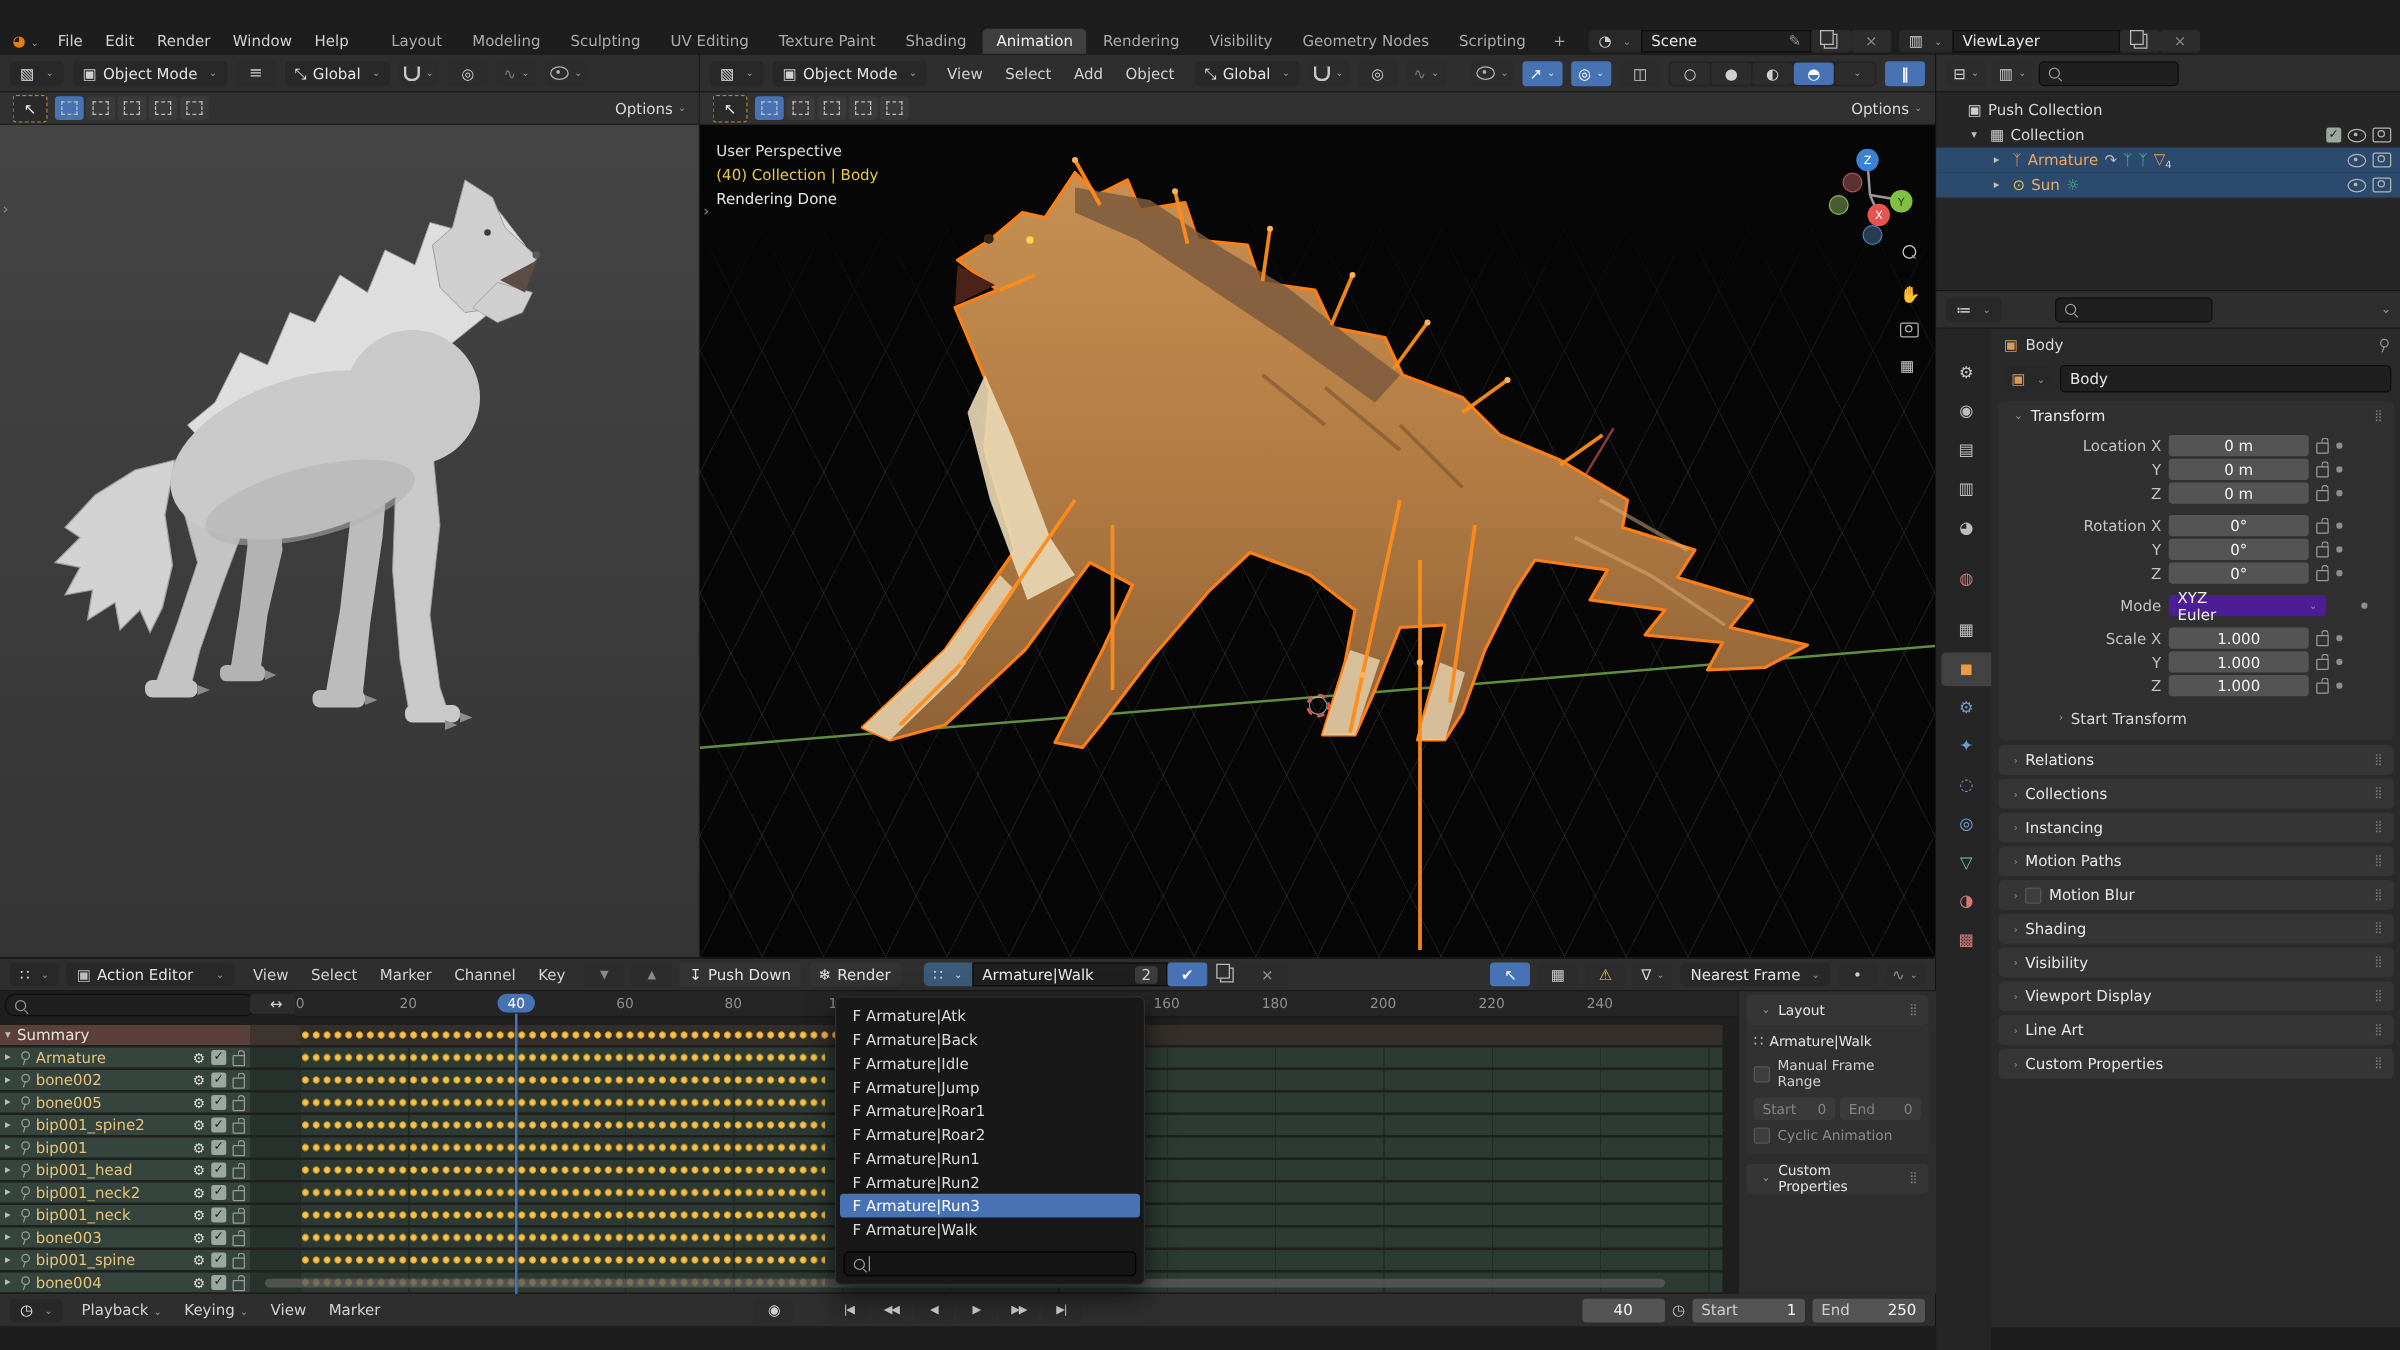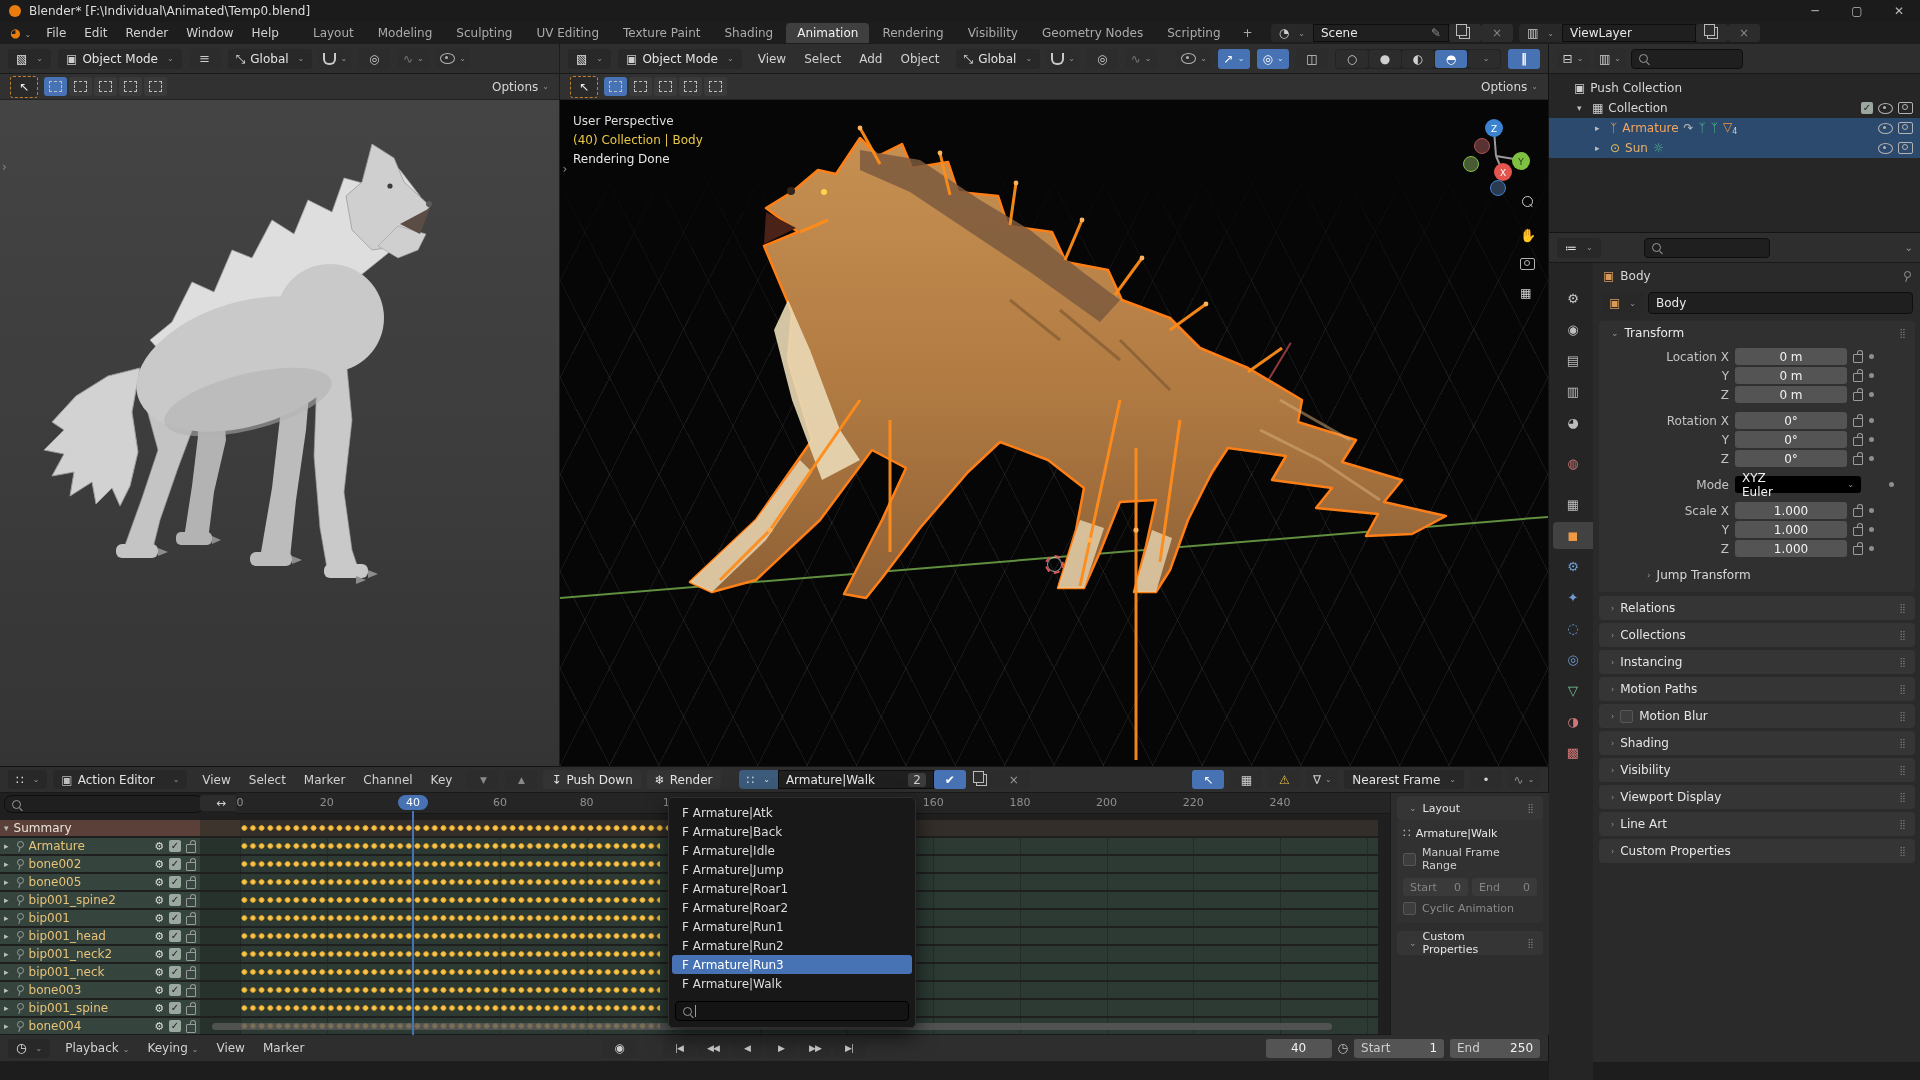--- a/index.html
+++ b/index.html
@@ -64,28 +64,20 @@
   .lens{width:7px;height:7px;border:1px solid #9a9a9a;border-radius:50%;position:relative;display:inline-block;}
   .lens::after{content:'';position:absolute;width:4px;height:1px;background:#9a9a9a;transform:rotate(45deg);left:6px;top:8px;}
   .dis{color:#8b8b8b;}
   .disfield{background:#3a3a3a;border-radius:3px;height:18px;display:flex;align-items:center;justify-content:space-between;padding:0 7px;color:#848484;}
 </style>
 </head>
 <body>
 
 <div id="app">
 
-  <div class="abs hs" style="left:0;top:0;width:1920px;height:22px;background:#1b1b1b;">
-    <span style="width:12px;height:12px;border-radius:50%;background:#e87d0d;margin:0 8px 0 9px;"></span>
-    <span style="color:#dcdcdc;">Blender* [F:\Individual\Animated\Temp0.blend]</span>
-    <span style="flex:1"></span>
-    <span class="hs" style="width:42px;height:22px;justify-content:center;color:#bbb;">─</span>
-    <span class="hs" style="width:42px;height:22px;justify-content:center;color:#bbb;">▢</span>
-    <span class="hs" style="width:42px;height:22px;justify-content:center;color:#bbb;">✕</span>
-  </div>
 
   <div class="abs hs" style="left:0;top:22px;width:1920px;height:22px;background:#1d1d1d;border-bottom:1px solid #141414;">
     <span style="color:#e87d0d;margin:0 6px 0 10px;">◕<span class="chev">⌄</span></span>
     <span id="tb-menus" class="hs">
         <span class="mi">File</span>
         <span class="mi">Edit</span>
         <span class="mi">Render</span>
         <span class="mi">Window</span>
         <span class="mi">Help</span>
       </span>
@@ -512,21 +504,21 @@
             </div>
             <div class="xrow">
               <span class="xlabel">Z</span>
               <span class="numfield" style="width: 112px;">0°</span>
               <span class="i-lock"></span>
               <span class="pdot"></span>
             </div>
             <div style="height: 7px;"></div>
             <div class="xrow">
               <span class="xlabel">Mode</span>
-              <span class="numfield" style="width: 112px; justify-content: center; padding: 0px 7px; background: #000000; gap: 44px;">
+              <span class="numfield" style="width: 112px; justify-content: center; padding: 0px 7px; background: #4c1d95; gap: 44px;">
                 <span>XYZ Euler</span>
                 <span class="chev">⌄</span>
               </span>
               <span style="width: 16px;"></span>
               <span class="pdot"></span>
             </div>
             <div style="height: 7px;"></div>
             <div class="xrow">
               <span class="xlabel">Scale X</span>
               <span class="numfield" style="width: 112px;">1.000</span>
@@ -541,21 +533,21 @@
             </div>
             <div class="xrow">
               <span class="xlabel">Z</span>
               <span class="numfield" style="width: 112px;">1.000</span>
               <span class="i-lock"></span>
               <span class="pdot"></span>
             </div>
           </div>
         <div class="hs" style="height:22px;padding:0 8px;gap:6px;margin-top:6px;">
           <span class="chev" style="font-size:9px;margin-left:40px;">›</span>
-          <span>Jump Transform</span>
+          <span>Start Transform</span>
         </div>
       </div>
       <div id="prop-panels">
           <div class="panelhdr">
             <span class="chev">›</span>
             <span>Relations</span>
             <span class="grip">⣿</span>
           </div>
           <div class="panelhdr">
             <span class="chev">›</span>

